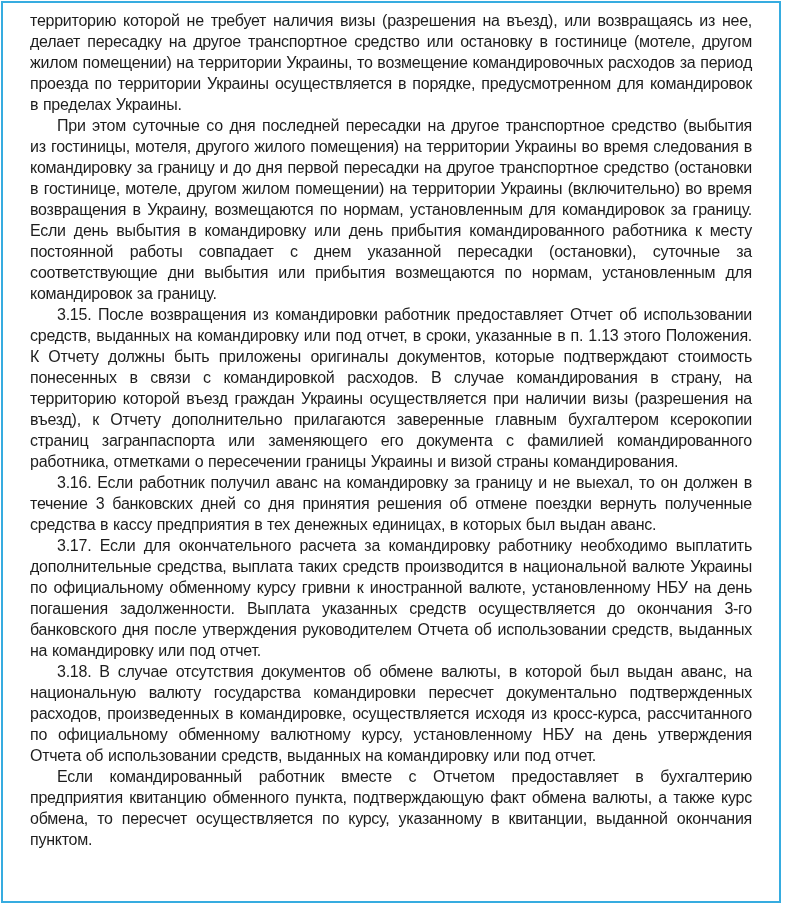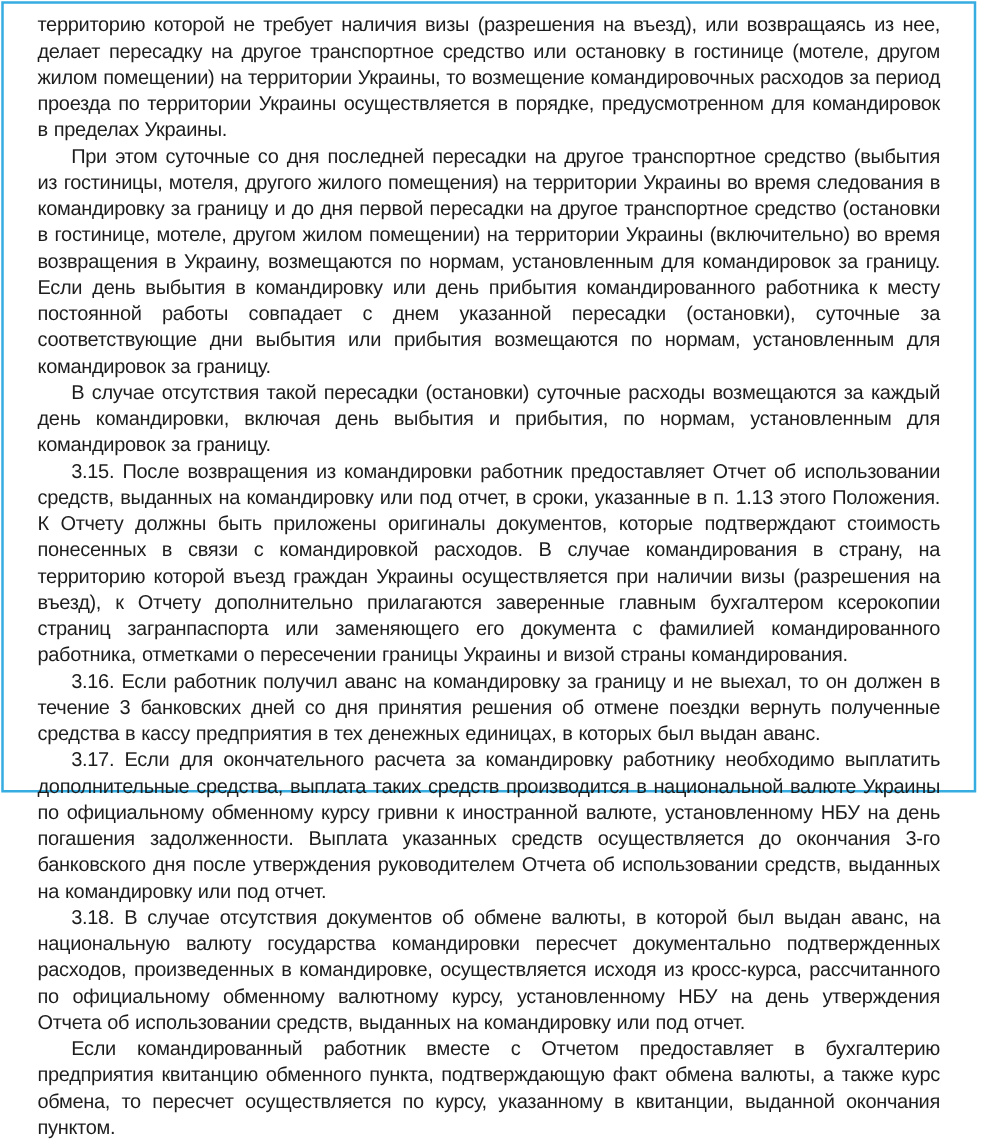--- a/index.html
+++ b/index.html
@@ -8,21 +8,21 @@
     background: #ffffff;
     width: 788px;
     height: 916px;
     overflow: hidden;
   }
   .page {
     position: absolute;
     left: 1px;
     top: 1px;
     width: 780px;
-    height: 633px;
+    height: 902px;
     border: 2px solid #36ACE0;
     background: #ffffff;
     box-sizing: border-box;
   }
   .content {
     padding: 7px 27px 0 27px;
     font-family: "Liberation Sans", "DejaVu Sans", sans-serif;
     font-size: 16px;
     line-height: 21px;
     letter-spacing: -0.25px;
@@ -39,20 +39,19 @@
     text-indent: 0;
   }
 </style>
 </head>
 <body>
 
 <div class="page" style="border-color: rgb(54, 172, 224); background: rgb(255, 255, 255);">
   <div class="content" style="color: rgb(29, 29, 29);">
     <p class="no-indent">территорию которой не требует наличия визы (разрешения на въезд), или возвращаясь из нее, делает пересадку на другое транспортное средство или остановку в гостинице (мотеле, другом жилом помещении) на территории Украины, то возмещение командировочных расходов за период проезда по территории Украины осуществляется в порядке, предусмотренном для командировок в пределах Украины.</p>
     <p>При этом суточные со дня последней пересадки на другое транспортное средство (выбытия из гостиницы, мотеля, другого жилого помещения) на территории Украины во время следования в командировку за границу и до дня первой пересадки на другое транспортное средство (остановки в гостинице, мотеле, другом жилом помещении) на территории Украины (включительно) во время возвращения в Украину, возмещаются по нормам, установленным для командировок за границу. Если день выбытия в командировку или день прибытия командированного работника к месту постоянной работы совпадает с днем указанной пересадки (остановки), суточные за соответствующие дни выбытия или прибытия возмещаются по нормам, установленным для командировок за границу.</p>
-    <p>В случае отсутствия такой пересадки (остановки) суточные расходы возмещаются за каждый день командировки, включая день выбытия и прибытия, по нормам, установленным для командировок за границу.</p>
     <p>3.15. После возвращения из командировки работник предоставляет Отчет об использовании средств, выданных на командировку или под отчет, в сроки, указанные в п. 1.13 этого Положения. К Отчету должны быть приложены оригиналы документов, которые подтверждают стоимость понесенных в связи с командировкой расходов. В случае командирования в страну, на территорию которой въезд граждан Украины осуществляется при наличии визы (разрешения на въезд), к Отчету дополнительно прилагаются заверенные главным бухгалтером ксерокопии страниц загранпаспорта или заменяющего его документа с фамилией командированного работника, отметками о пересечении границы Украины и визой страны командирования.</p>
     <p>3.16. Если работник получил аванс на командировку за границу и не выехал, то он должен в течение 3 банковских дней со дня принятия решения об отмене поездки вернуть полученные средства в кассу предприятия в тех денежных единицах, в которых был выдан аванс.</p>
     <p>3.17. Если для окончательного расчета за командировку работнику необходимо выплатить дополнительные средства, выплата таких средств производится в национальной валюте Украины по официальному обменному курсу гривни к иностранной валюте, установленному НБУ на день погашения задолженности. Выплата указанных средств осуществляется до окончания 3-го банковского дня после утверждения руководителем Отчета об использовании средств, выданных на командировку или под отчет.</p>
     <p>3.18. В случае отсутствия документов об обмене валюты, в которой был выдан аванс, на национальную валюту государства командировки пересчет документально подтвержденных расходов, произведенных в командировке, осуществляется исходя из кросс-курса, рассчитанного по официальному обменному валютному курсу, установленному НБУ на день утверждения Отчета об использовании средств, выданных на командировку или под отчет.</p>
     <p>Если командированный работник вместе с Отчетом предоставляет в бухгалтерию предприятия квитанцию обменного пункта, подтверждающую факт обмена валюты, а также курс обмена, то пересчет осуществляется по курсу, указанному в квитанции, выданной окончания пунктом.</p>
   </div>
 </div>
 
 </body></html>

